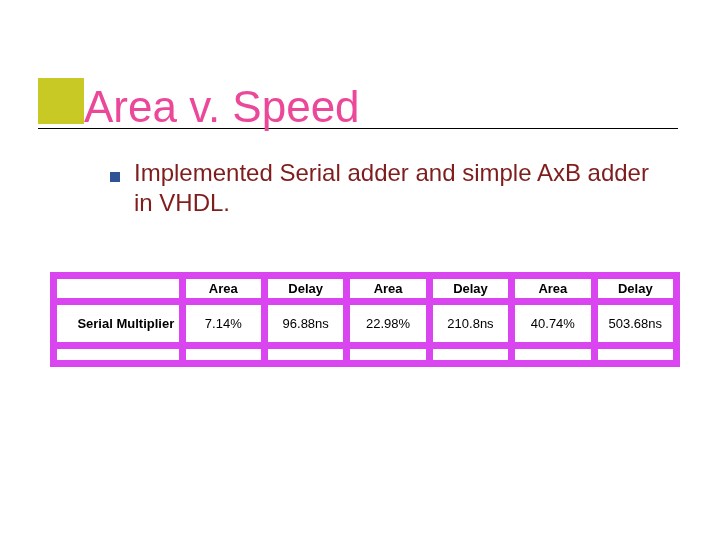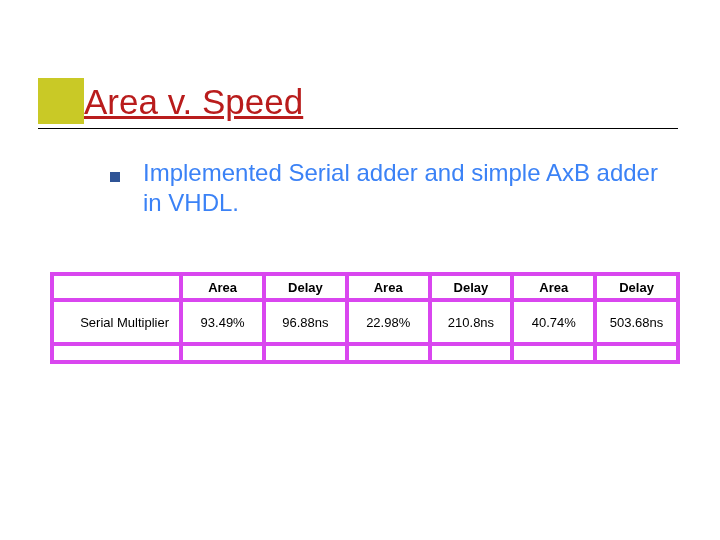--- a/index.html
+++ b/index.html
@@ -25,65 +25,64 @@
     top: 128px;
     left: 38px;
     width: 640px;
     height: 1px;
     background: #000;
   }
   .title {
     position: absolute;
     top: 82px;
     left: 84px;
-    font-size: 35px;
+    font-size: 44px;
     font-weight: 400;
-    color: #b91c1c;
+    color: #ec4899;
     font-family: Verdana, Arial, sans-serif;
-    text-decoration: underline;
   }
   .bullet {
     position: absolute;
     top: 172px;
     left: 110px;
     width: 10px;
     height: 10px;
     background: #2f5496;
   }
   .body-text {
     position: absolute;
     top: 158px;
-    left: 143px;
+    left: 134px;
     width: 520px;
     font-size: 24px;
     line-height: 1.25;
-    color: #3b82f6;
+    color: #7f1d1d;
     font-family: Verdana, Arial, sans-serif;
   }
   .tbl {
     position: absolute;
     top: 272px;
     left: 50px;
     width: 630px;
     border-collapse: collapse;
     font-family: Arial, Helvetica, sans-serif;
     font-size: 13px;
   }
   .tbl td, .tbl th {
-    border: 4px solid #d946ef;
+    border: 7px solid #d946ef;
     text-align: center;
     vertical-align: middle;
     padding: 0;
   }
   .tbl th {
     font-weight: 700;
     height: 26px;
   }
   .tbl .row-h {
-    font-weight: 400;
+    font-weight: 700;
     text-align: center;
     width: 128px;
     padding-left: 16px;
   }
   .tbl .data-row td, .tbl .data-row th { height: 44px; }
   .tbl .thin-row td, .tbl .thin-row th { height: 18px; }
   .tbl .col { width: 82px; }
 </style>
 </head>
 <body>
@@ -101,21 +100,21 @@
     <th class="row-h"></th>
     <th class="col">Area</th>
     <th class="col">Delay</th>
     <th class="col">Area</th>
     <th class="col">Delay</th>
     <th class="col">Area</th>
     <th class="col">Delay</th>
   </tr>
   <tr class="data-row">
     <td class="row-h">Serial Multiplier</td>
-    <td>93.49%</td>
+    <td>7.14%</td>
     <td>96.88ns</td>
     <td>22.98%</td>
     <td>210.8ns</td>
     <td>40.74%</td>
     <td>503.68ns</td>
   </tr>
   <tr class="thin-row">
     <td class="row-h"></td>
     <td></td>
     <td></td>

